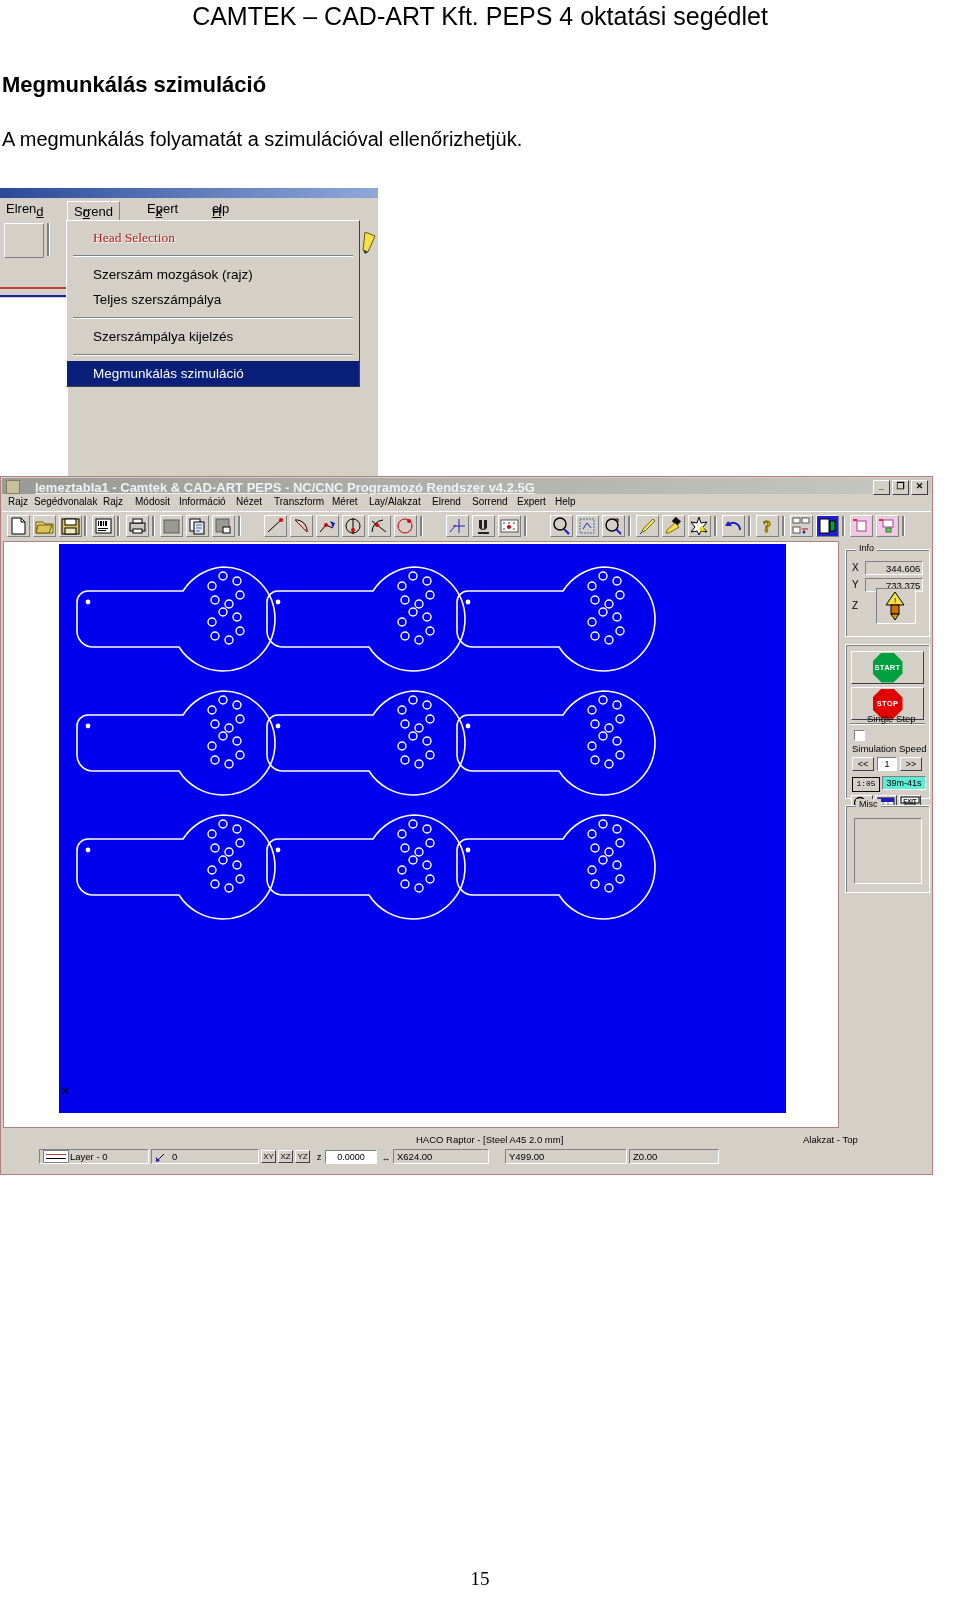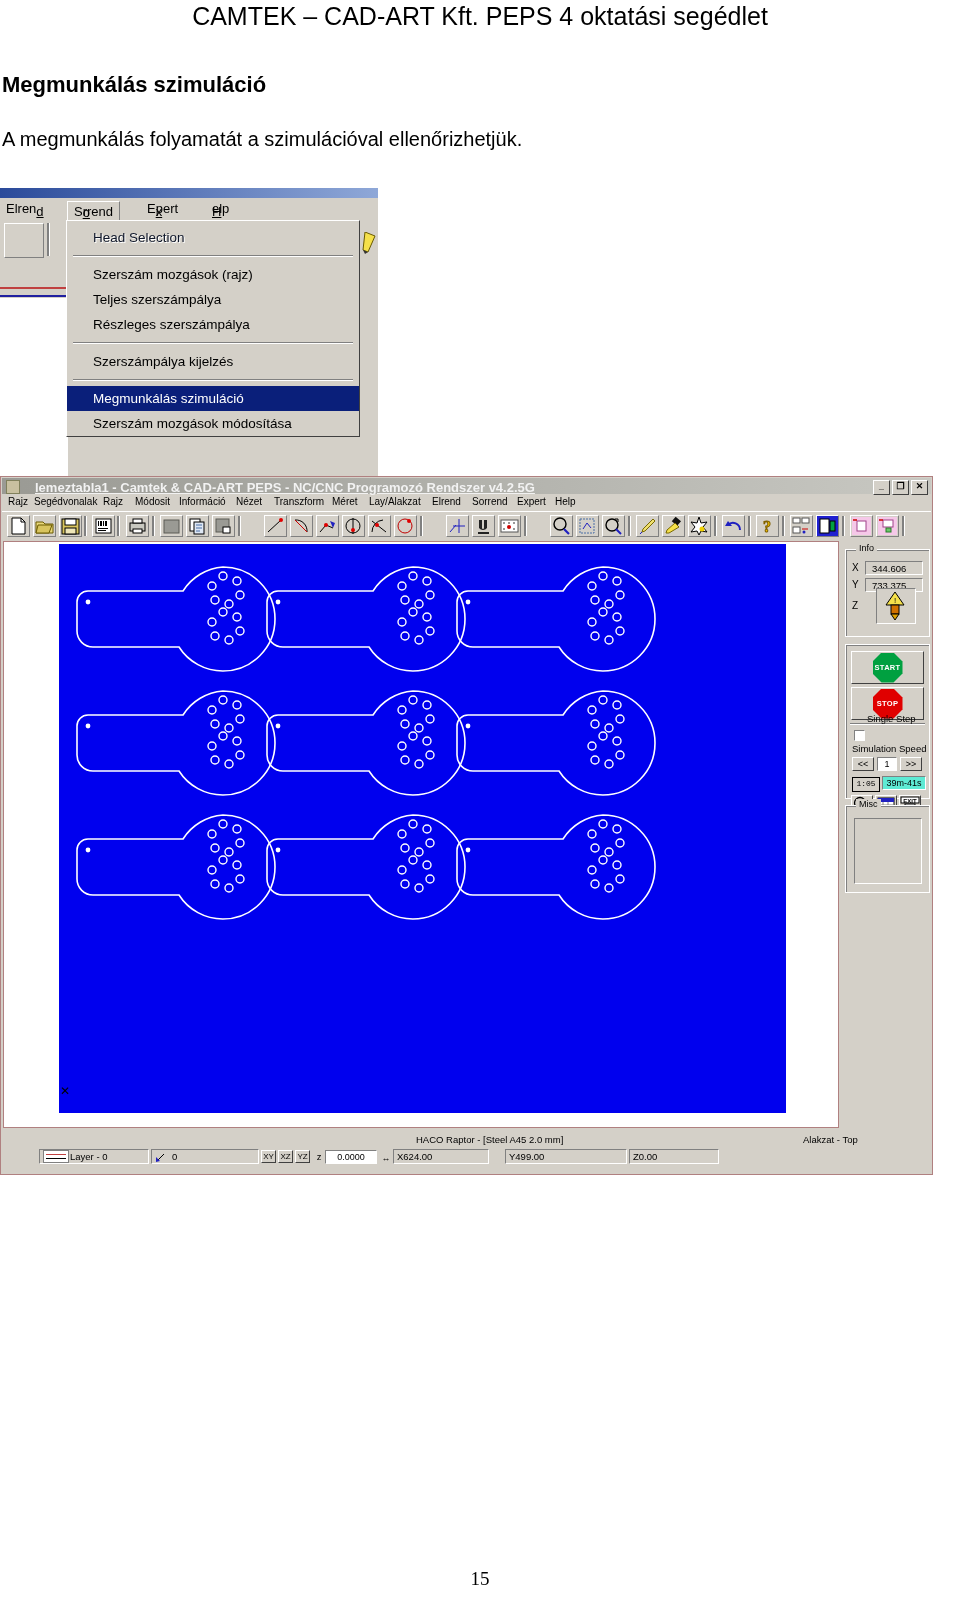--- a/index.html
+++ b/index.html
@@ -34,21 +34,21 @@
   .shotA .redline{position:absolute;left:0;top:99px;width:90px;height:2px;background:#c04040;}
   .shotA .blueline{position:absolute;left:0;top:107px;width:90px;height:2px;background:#2020a0;}
   .shotA .whitearea{position:absolute;left:0;top:110px;width:68px;height:182px;background:#fff;}
   .shotA .pencil{position:absolute;left:362px;top:44px;width:16px;height:22px;}
 
   
   .popup{position:absolute;left:66px;top:32px;width:292px;background:#d4d0c8;
     border-top:1px solid #fff;border-left:1px solid #fff;border-right:1px solid #404040;border-bottom:1px solid #404040;
     padding:4px 0 0 0;font-size:13.5px;color:#000;}
   .popup .mi{height:25px;line-height:25px;padding-left:26px;white-space:nowrap;}
-  .popup .mi.dis{color:#0f172a;text-shadow:1px 1px 0 #fff;}
+  .popup .mi.dis{color:#b91c1c;text-shadow:1px 1px 0 #fff;font-family:Liberation Serif, serif;}
   .popup .mi.sel{background:#0a1f7a;color:#fff;}
   .popup .sep{height:1px;margin:5px 6px 5px 6px;background:#808080;border-bottom:1px solid #fff;}
 
   
   .shotB{position:absolute;left:0;top:476px;width:931px;height:697px;background:#d4d0c8;
     border:1px solid #b08080;overflow:hidden;font-size:10px;color:#000;}
   .titlebar{position:absolute;left:1px;top:1px;width:929px;height:16px;
     background:linear-gradient(to right,#9a9a94,#c8c8c2);}
   .titlebar .tt{position:absolute;left:33px;top:2px;font-size:13px;font-weight:bold;color:#f2f2f2;white-space:nowrap;text-decoration:underline;}
   .titlebar .ico{position:absolute;left:4px;top:2px;width:12px;height:12px;background:#c8c0a0;
@@ -75,21 +75,21 @@
   .xmark{position:absolute;left:56px;top:542px;font-size:12px;color:#000;}
 
   
   .rpanel{position:absolute;left:841px;top:64px;width:89px;height:587px;background:#d4d0c8;}
   .grp{position:absolute;background:#d4d0c8;border:1px solid #fff;
     box-shadow:inset 1px 1px 0 #808080;}
   .grp > .gl{position:absolute;top:-7px;left:10px;background:#d4d0c8;padding:0 3px;font-size:9px;color:#000;}
 
   .infoGrp{left:3px;top:8px;width:83px;height:86px;}
   .axl{position:absolute;font-size:10px;color:#000;}
-  .fld{position:absolute;background:#d4d0c8;font-size:9.5px;color:#000;padding:1px 6px;
+  .fld{position:absolute;background:#d4d0c8;font-size:9.5px;color:#000;padding:1px 20px;
     border-top:1px solid #808080;border-left:1px solid #808080;border-right:1px solid #fff;border-bottom:1px solid #fff;
     box-sizing:border-box;white-space:nowrap;}
   .zbox{position:absolute;left:30px;top:38px;width:38px;height:34px;background:#d4d0c8;
     border-top:1px solid #808080;border-left:1px solid #808080;border-right:1px solid #fff;border-bottom:1px solid #fff;}
 
   .ctlGrp{left:3px;top:103px;width:83px;height:153px;}
   .bigbtn{position:absolute;left:5px;width:71px;height:31px;background:#d4d0c8;
     border-top:1px solid #fff;border-left:1px solid #fff;border-right:1px solid #404040;border-bottom:1px solid #404040;}
   .oct{position:absolute;left:50%;top:50%;transform:translate(-50%,-50%);width:30px;height:30px;
     clip-path:polygon(30% 0,70% 0,100% 30%,100% 70%,70% 100%,30% 100%,0 70%,0 30%);
@@ -160,26 +160,24 @@
   <svg class="pencil" viewBox="0 0 16 22">
     <polygon points="3,0 13,4 6,20 1,18" fill="#f5e04a" stroke="#6a5a00" stroke-width="1"></polygon>
     <polygon points="6,20 1,18 3,22" fill="#333"></polygon>
   </svg>
 
   <div class="popup">
     <div class="mi dis">Head Selection</div>
     <div class="sep"></div>
     <div class="mi">Szerszám mozgások (rajz)</div>
     <div class="mi">Teljes szerszámpálya</div>
-    <div class="mi">Részleges szerszámpálya</div>
     <div class="sep"></div>
     <div class="mi">Szerszámpálya kijelzés</div>
     <div class="sep"></div>
     <div class="mi sel">Megmunkálás szimuláció</div>
-    <div class="mi">Szerszám mozgások módosítása</div>
   </div>
 </div>
 
 <div class="shotB">
 
   <div class="titlebar">
     <div class="ico"></div>
     <div class="tt">lemeztabla1 - Camtek &amp; CAD-ART  PEPS - NC/CNC Programozó Rendszer v4.2.5G</div>
     <div class="wbtns">
       <div class="wbtn">_</div>

